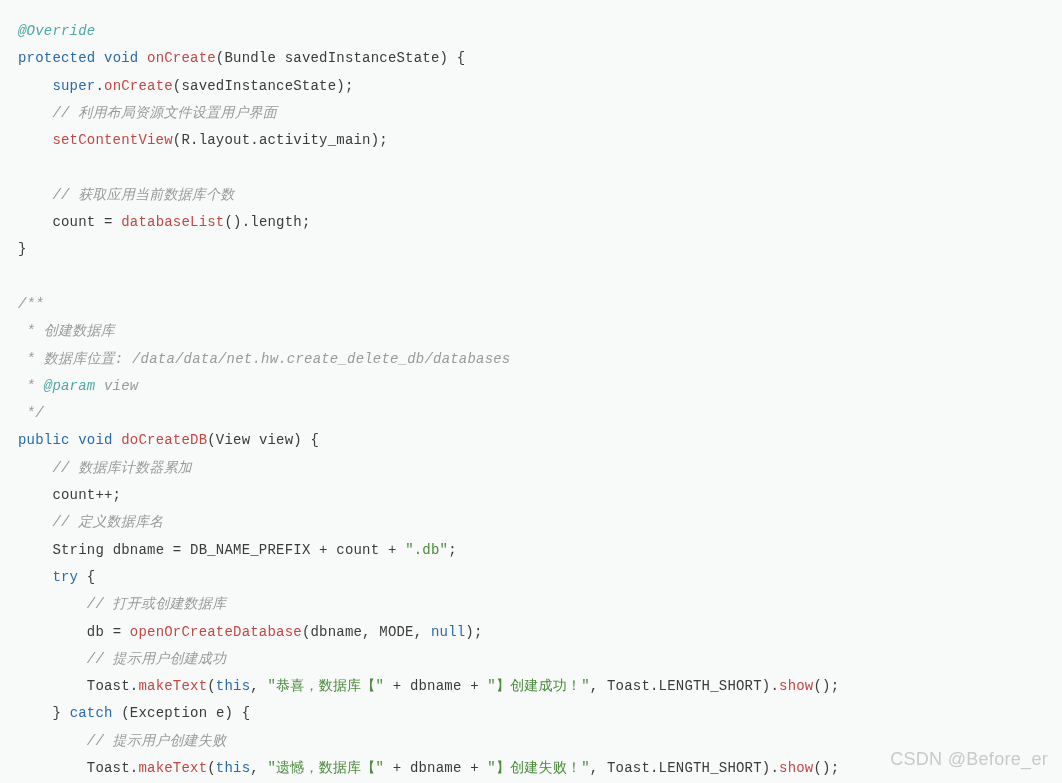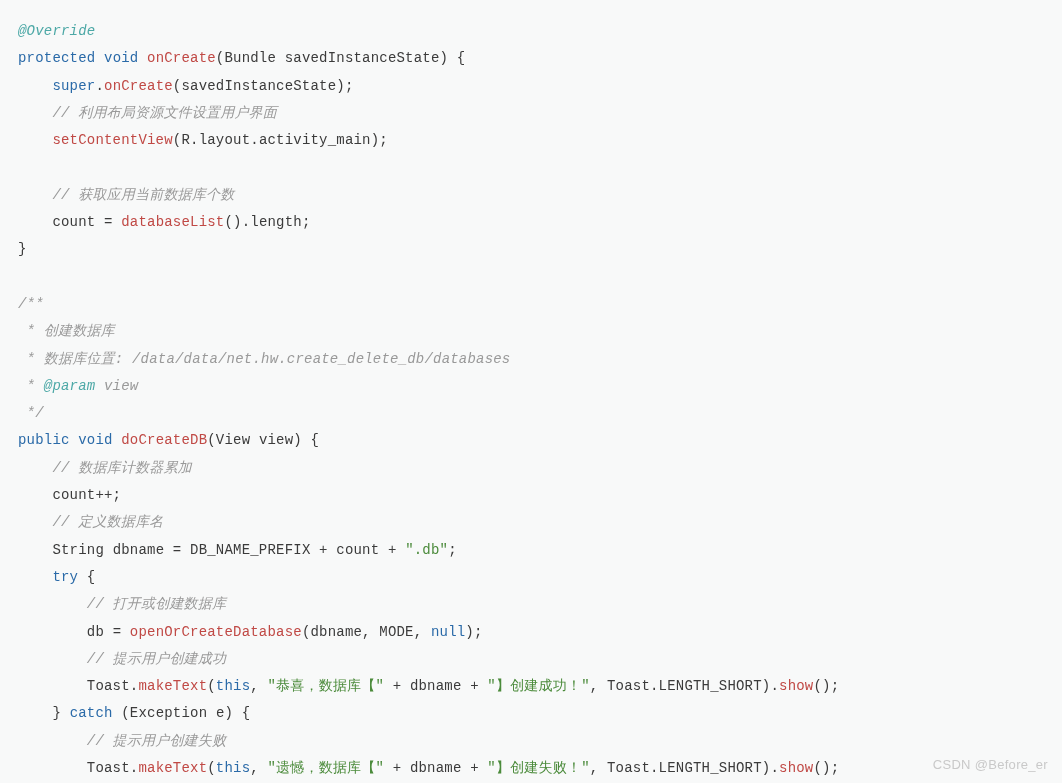--- a/index.html
+++ b/index.html
@@ -28,21 +28,21 @@
   .c-const  { color: #3b3b3b; }                           
   .c-punc   { color: #3b3b3b; }
   .c-cmt    { color: #999999; font-style: italic; }       
   .c-str    { color: #4b8b3b; }                           
   .watermark {
     position: absolute;
     right: 14px;
     bottom: 6px;
     color: #c9c9c9;
     font-family: Arial, sans-serif;
-    font-size: 13px;
+    font-size: 18px;
     letter-spacing: 0.3px;
     pointer-events: none;
   }
 </style>
 </head>
 <body>
 
 <pre><span class="c-ann">@Override</span>
 <span class="c-kw">protected</span> <span class="c-kw">void</span> <span class="c-method">onCreate</span><span class="c-punc">(</span><span class="c-type">Bundle</span> <span class="c-ident">savedInstanceState</span><span class="c-punc">) {</span>
     <span class="c-kw">super</span><span class="c-punc">.</span><span class="c-method">onCreate</span><span class="c-punc">(</span><span class="c-ident">savedInstanceState</span><span class="c-punc">);</span>

